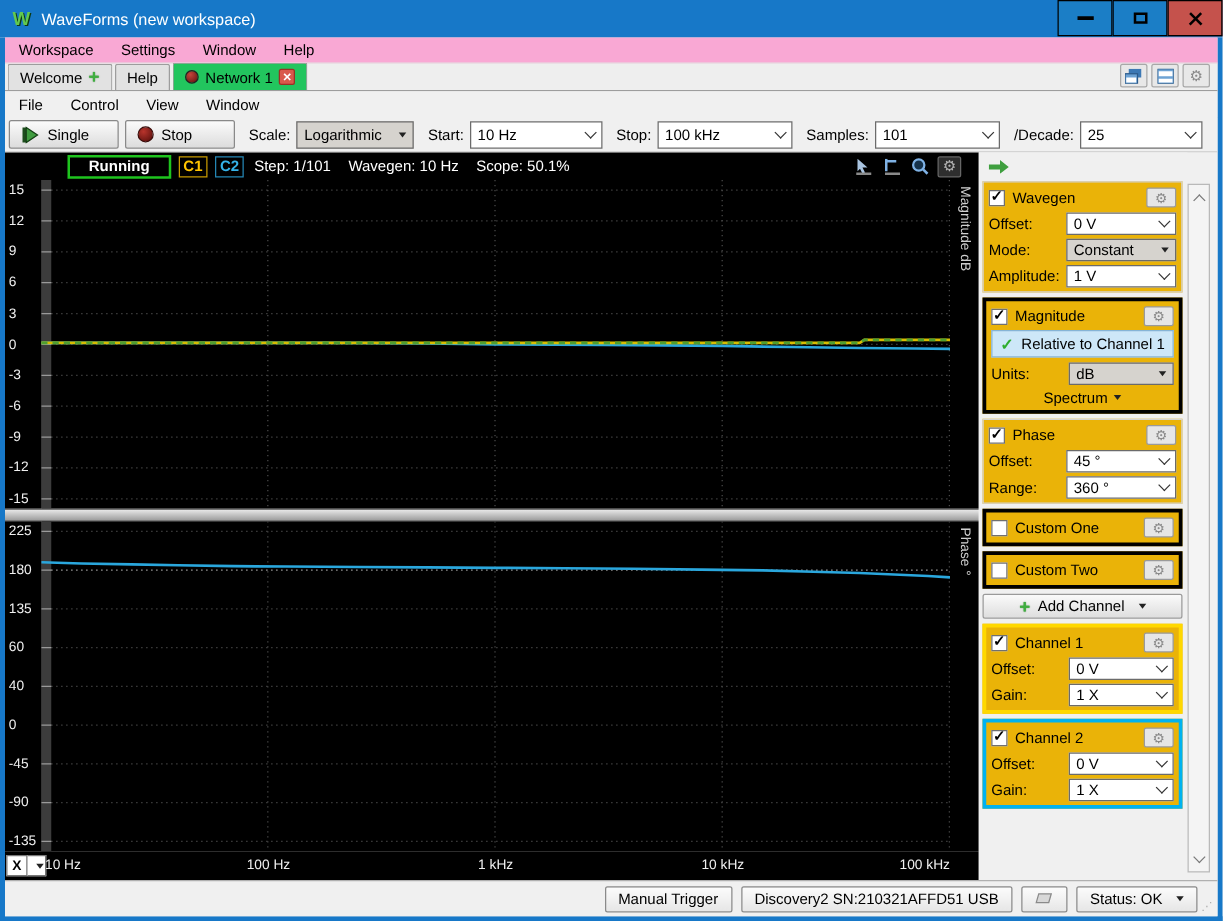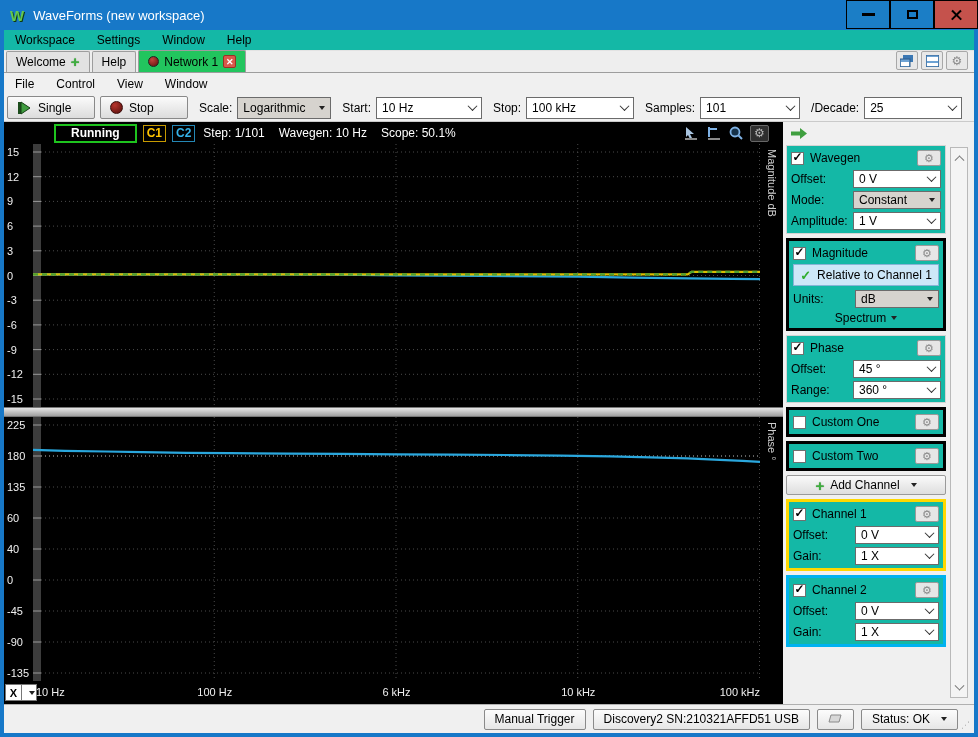--- a/index.html
+++ b/index.html
@@ -21,21 +21,21 @@
   .max-g { width:11px; height:9px; border:2px solid #000; }
   .x-g { position:relative; width:13px; height:13px; }
   .x-g::before,.x-g::after { content:""; position:absolute; left:0; top:5.5px; width:13px; height:2.4px; background:#000; }
   .x-g::before { transform:rotate(45deg);} .x-g::after { transform:rotate(-45deg);}
   .edge { position:absolute; background:#1778c8; }
   .edge.l { left:0; top:30px; width:4px; bottom:0; }
   .edge.r { right:0; top:30px; width:4px; bottom:0; }
   .edge.b { left:0; bottom:0; width:978px; height:4px; }
 
   
-  .mainmenu { position:absolute; left:4px; top:30px; width:970px; height:21px; background:#14b8a6;
+  .mainmenu { position:absolute; left:4px; top:30px; width:970px; height:21px; background:#f9a8d4;
               display:flex; align-items:center; border-bottom:1px solid #e3e3e3; }
   .mitem { padding:0 11px; height:100%; display:flex; align-items:center; }
   .tabbar { position:absolute; left:4px; top:51px; width:970px; height:22px; background:#eee;
             display:flex; align-items:flex-end; border-bottom:1px solid #9d9d9d; }
   .tab { height:21px; margin-left:2px; border:1px solid #9d9d9d; border-bottom:none;
          border-radius:2px 2px 0 0; background:#e2e2e2; display:flex; align-items:center;
          gap:5px; padding:0 9px; }
   .tab.active { background:#22c55e; height:22px; }
   .plus-ic { color:#3faf3f; font-weight:bold; font-size:15px; line-height:10px;
              text-shadow:0 0 1px #2a7a2a; }
@@ -91,21 +91,21 @@
   .xbtn { width:17px; height:17px; background:#fff; border:1px solid #777; display:flex;
           align-items:center; justify-content:center; font-weight:bold; font-size:11px; color:#000; }
   .xdrop { width:15px; height:17px; background:#fff; border:1px solid #777; border-left:none;
            display:flex; align-items:center; justify-content:center; }
   .xaxisbar .xtick { position:absolute; top:5px; color:#f0f0f0; font-size:11px; white-space:nowrap; }
 
   
   .panel { position:absolute; left:783px; top:122px; width:167px; height:582px; background:#f0f0f0; }
   .parrow { position:absolute; left:8px; top:6px; }
   .sections { position:absolute; left:3px; top:23px; width:160px; display:flex; flex-direction:column; gap:4px; }
-  .sect { background:#14b8a6; border:1px solid #d4d4d4; padding:2px 0; }
+  .sect { background:#eab308; border:1px solid #d4d4d4; padding:2px 0; }
   .sect.black { border:3px solid #000; }
   .sect.yellow { border:3px solid #ffd800; }
   .sect.cyan { border:3px solid #00b2f0; }
   .phead { display:flex; align-items:center; height:20px; padding:0 4px; }
   .cb { width:13px; height:13px; border:1px solid #707070; background:#fff; display:flex;
         align-items:center; justify-content:center; }
   .cb.on::after { content:"✓"; font-weight:bold; font-size:12px; margin-top:-2px; }
   .slabel { margin-left:6px; }
   .gearbtn { margin-left:auto; width:24px; height:16px; border:1px solid #9a9a9a; border-radius:2px;
              background:#e6e6e6; color:#8a8a8a; font-size:11px; display:flex; align-items:center;
@@ -378,21 +378,21 @@
 
 <div class="xaxisbar">
   <div class="xsel">
     <span class="xbtn">X</span>
     <span class="xdrop">
         <span class="tri"></span>
       </span>
   </div>
 <span class="xtick" style="left: 32px;">10 Hz</span>
     <span class="xtick" style="left: 210.75px; transform: translateX(-50%);">100 Hz</span>
-    <span class="xtick" style="left: 392.5px; transform: translateX(-50%);">6 kHz</span>
+    <span class="xtick" style="left: 392.5px; transform: translateX(-50%);">1 kHz</span>
     <span class="xtick" style="left: 574.25px; transform: translateX(-50%);">10 kHz</span>
     <span class="xtick" style="left: 756px; transform: translateX(-100%);">100 kHz</span>
   </div>
 
 <div class="panel">
   <svg class="parrow" width="17" height="11">
     <path d="M0 3.5 L9 3.5 L9 0 L16 5.5 L9 11 L9 7.5 L0 7.5 Z" fill="#3f9f3f"></path>
   </svg>
   <div class="sections">
 

